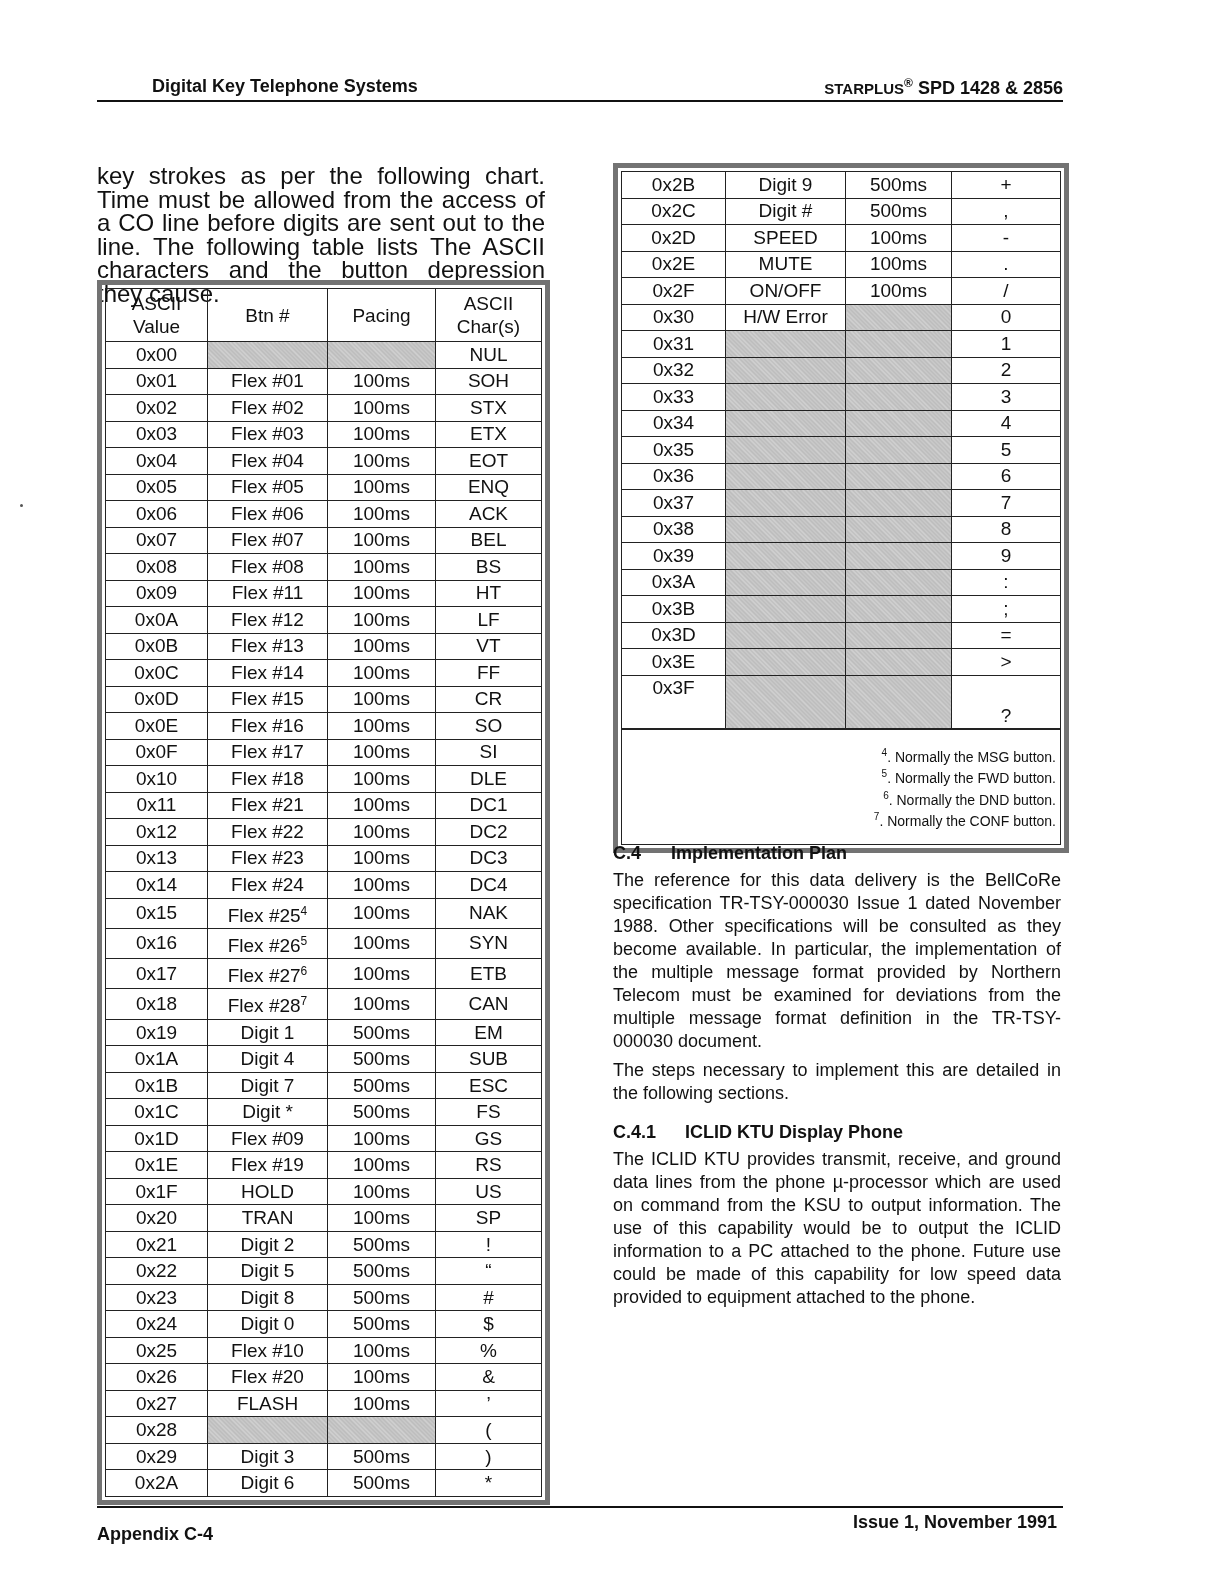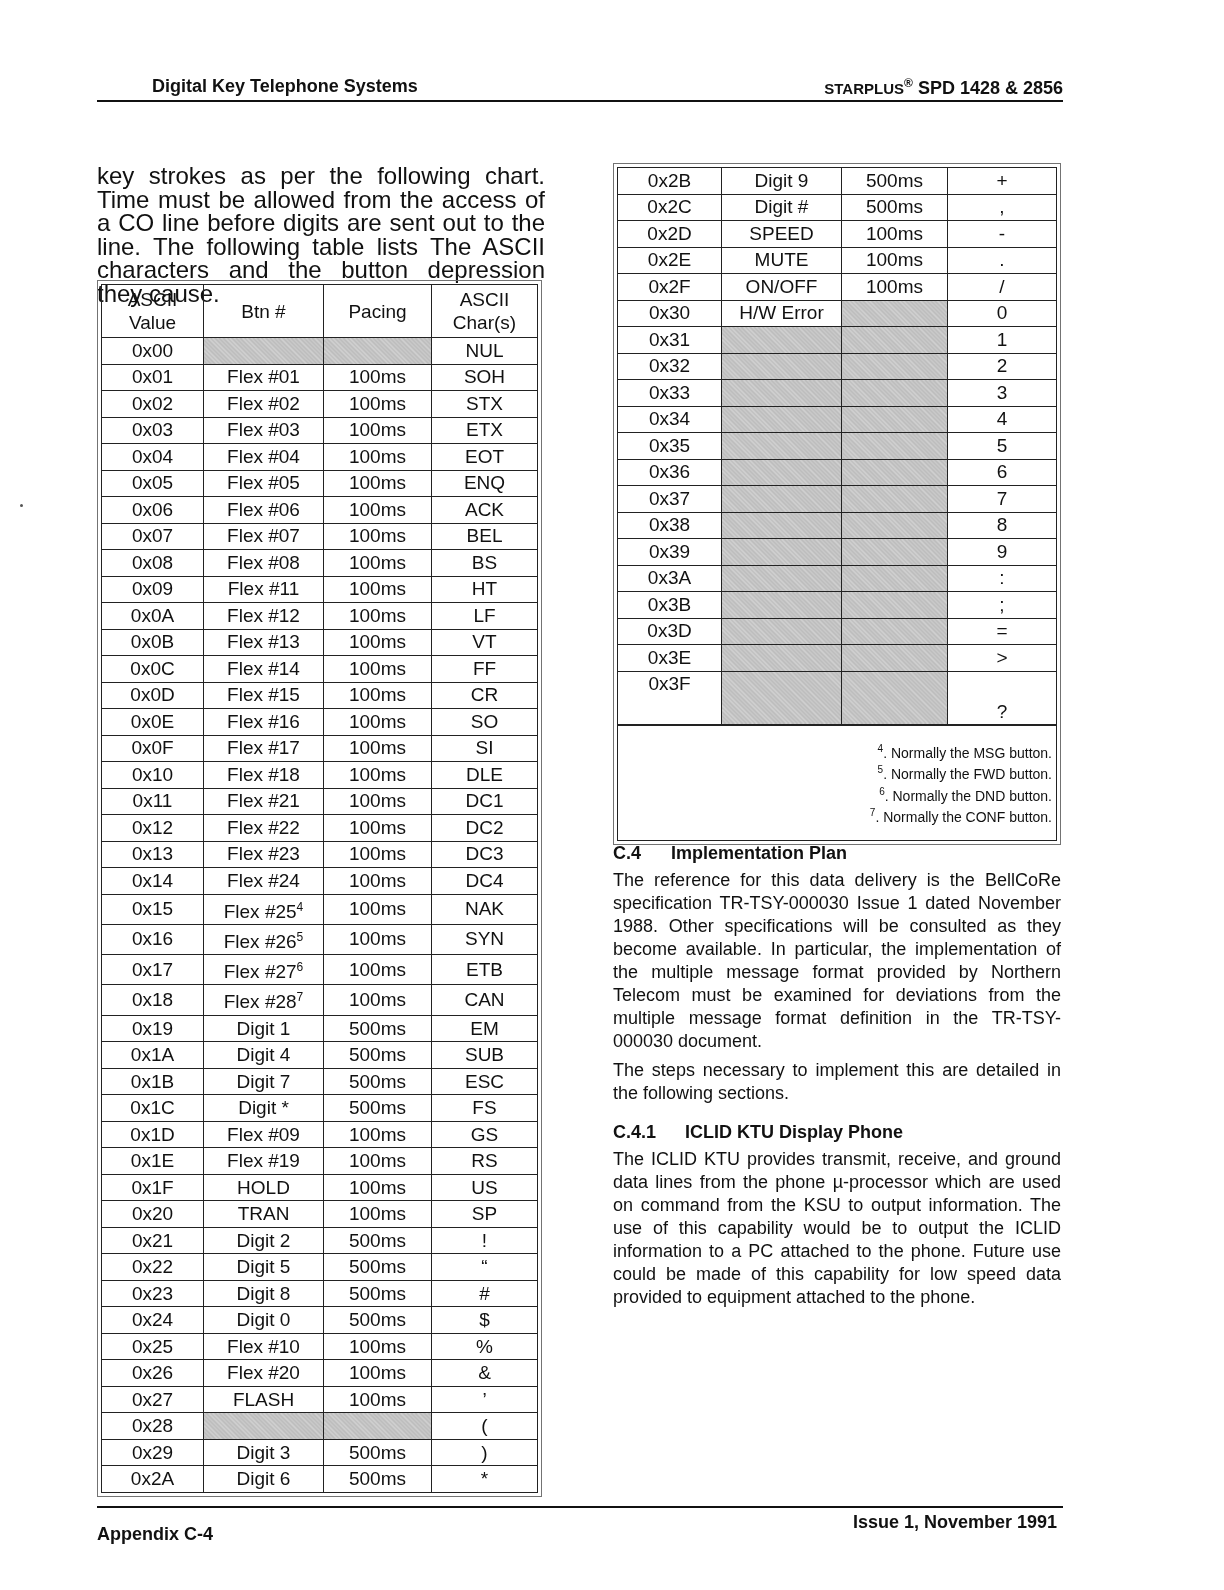--- a/index.html
+++ b/index.html
@@ -10,21 +10,21 @@
   .hdr .l { position: absolute; left: 16px; top: 0; margin-left: 39px; }
   .hdr .r { position: absolute; right: 0; top: 0; }
   .hdr .r .sc { font-size: 15px; }
   .hdr .r sup { font-size: 12px; }
   .ftr { position: absolute; left: 97px; top: 1506px; width: 966px; border-top: 2px solid #111;
          font-weight: bold; font-size: 18px; height: 30px; }
   .ftr .l { position: absolute; left: 0; top: 16px; }
   .ftr .r { position: absolute; right: 6px; top: 4px; }
   .intro { position: absolute; left: 97px; top: 164px; width: 448px; font-size: 24px;
            line-height: 23.5px; text-align: justify; }
-  .tblwrap { position: absolute; border: 1px solid #737373; padding: 3px; }
+  .tblwrap { position: absolute; border: 5px solid #737373; padding: 3px; }
   .tblwrap.left { left: 97px; top: 280px; width: 437px; }
   .tblwrap.right { left: 613px; top: 163px; width: 440px; }
   table { border-collapse: collapse; width: 100%; }
   td { border: 1px solid #222; text-align: center; font-size: 19px; padding: 0; height: 25.5px; line-height: 24px; }
   .left td.c0 { width: 101px; } .left td.c1 { width: 119px; } .left td.c2 { width: 107px; }
   .right td.c0 { width: 103px; } .right td.c1 { width: 119px; } .right td.c2 { width: 105px; }
   th { border: 1px solid #222; font-weight: normal; font-size: 19px; line-height: 23px; height: 50px; }
   .shade { background-color: #bdbdbd;
     background-image: repeating-linear-gradient(45deg, rgba(255,255,255,0.35) 0 1px, transparent 1px 3px); }
   sup.fn { font-size: 12px; }

